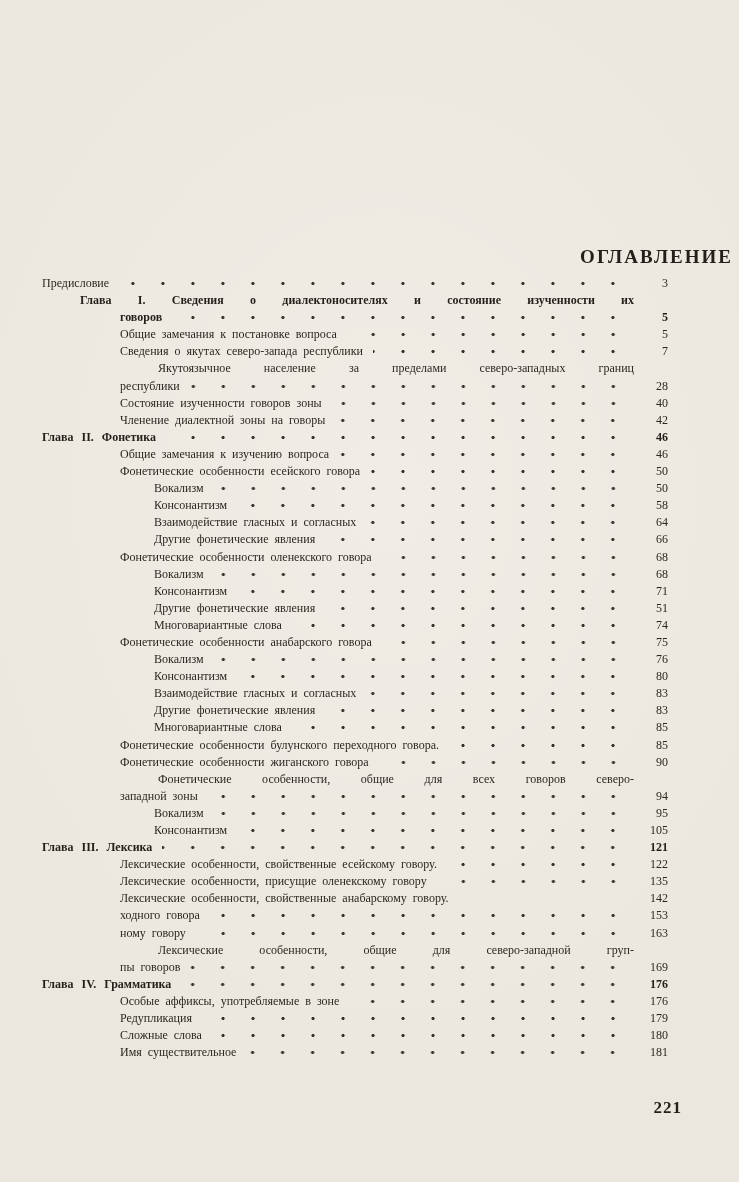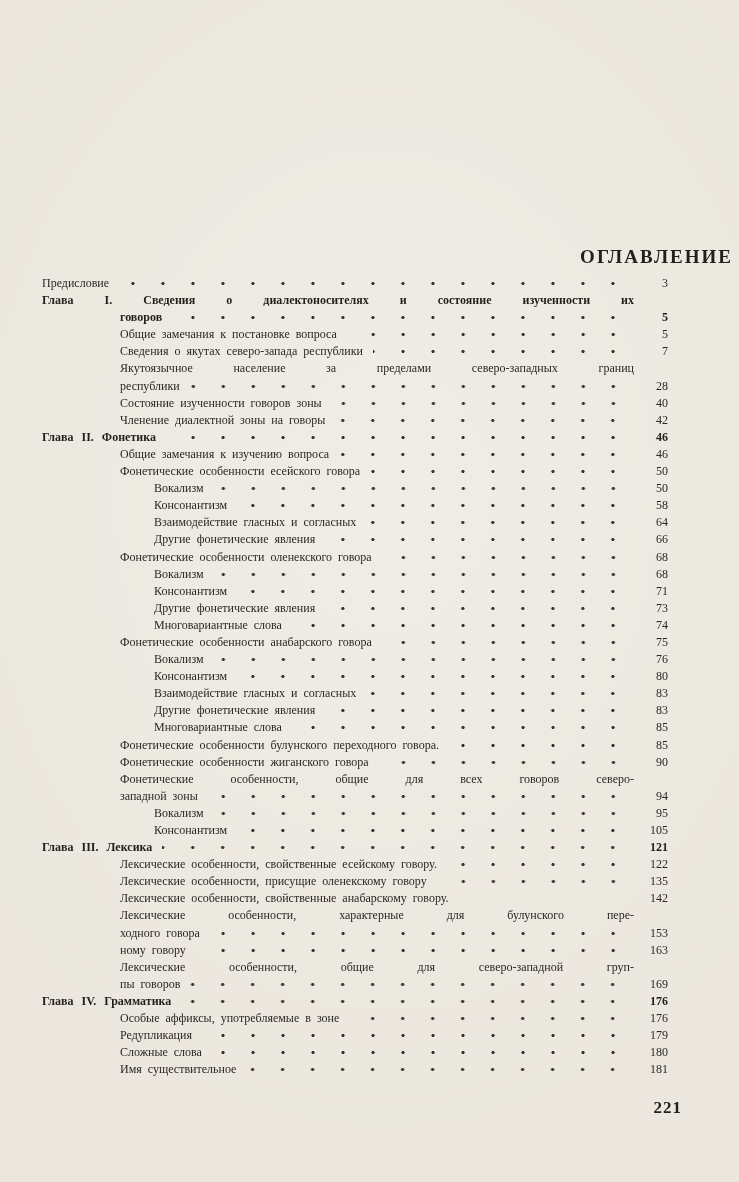--- a/index.html
+++ b/index.html
@@ -69,21 +69,21 @@
   }
   .toc-row.no-dots .leader { background: none; }
 
   .toc-page {
     flex: 0 0 auto;
     min-width: 32px;
     text-align: right;
   }
 
   
-  .toc-row.justify { display: block; }
+  .toc-row.justify { display: block; margin-left: 38px; }
   .toc-row.justify .toc-text {
     display: block;
     text-align: justify;
     text-align-last: justify;
     padding-right: 34px;
   }
 
   .folio {
     position: absolute;
     top: 1098px;
@@ -190,21 +190,21 @@
       <span class="toc-page">68</span>
     </div>
     <div class="toc-row ind2">
       <span class="toc-text">Консонантизм</span>
       <span class="leader"></span>
       <span class="toc-page">71</span>
     </div>
     <div class="toc-row ind2">
       <span class="toc-text">Другие фонетические явления</span>
       <span class="leader"></span>
-      <span class="toc-page">73</span>
+      <span class="toc-page">51</span>
     </div>
     <div class="toc-row ind2">
       <span class="toc-text">Многовариантные слова</span>
       <span class="leader"></span>
       <span class="toc-page">74</span>
     </div>
     <div class="toc-row ind1">
       <span class="toc-text">Фонетические особенности анабарского говора</span>
       <span class="leader"></span>
       <span class="toc-page">75</span>
@@ -276,24 +276,20 @@
     <div class="toc-row ind1">
       <span class="toc-text">Лексические особенности, присущие оленекскому говору</span>
       <span class="leader"></span>
       <span class="toc-page">135</span>
     </div>
     <div class="toc-row ind1 no-dots">
       <span class="toc-text">Лексические особенности, свойственные анабарскому говору.</span>
       <span class="leader"></span>
       <span class="toc-page">142</span>
     </div>
-    <div class="toc-row ind1 justify">
-      <span class="toc-text">Лексические особенности, характерные для булунского пере-</span>
-
-    </div>
     <div class="toc-row ind1">
       <span class="toc-text">ходного говора</span>
       <span class="leader"></span>
       <span class="toc-page">153</span>
     </div>
     <div class="toc-row ind1">
       <span class="toc-text">ному говору</span>
       <span class="leader"></span>
       <span class="toc-page">163</span>
     </div>

